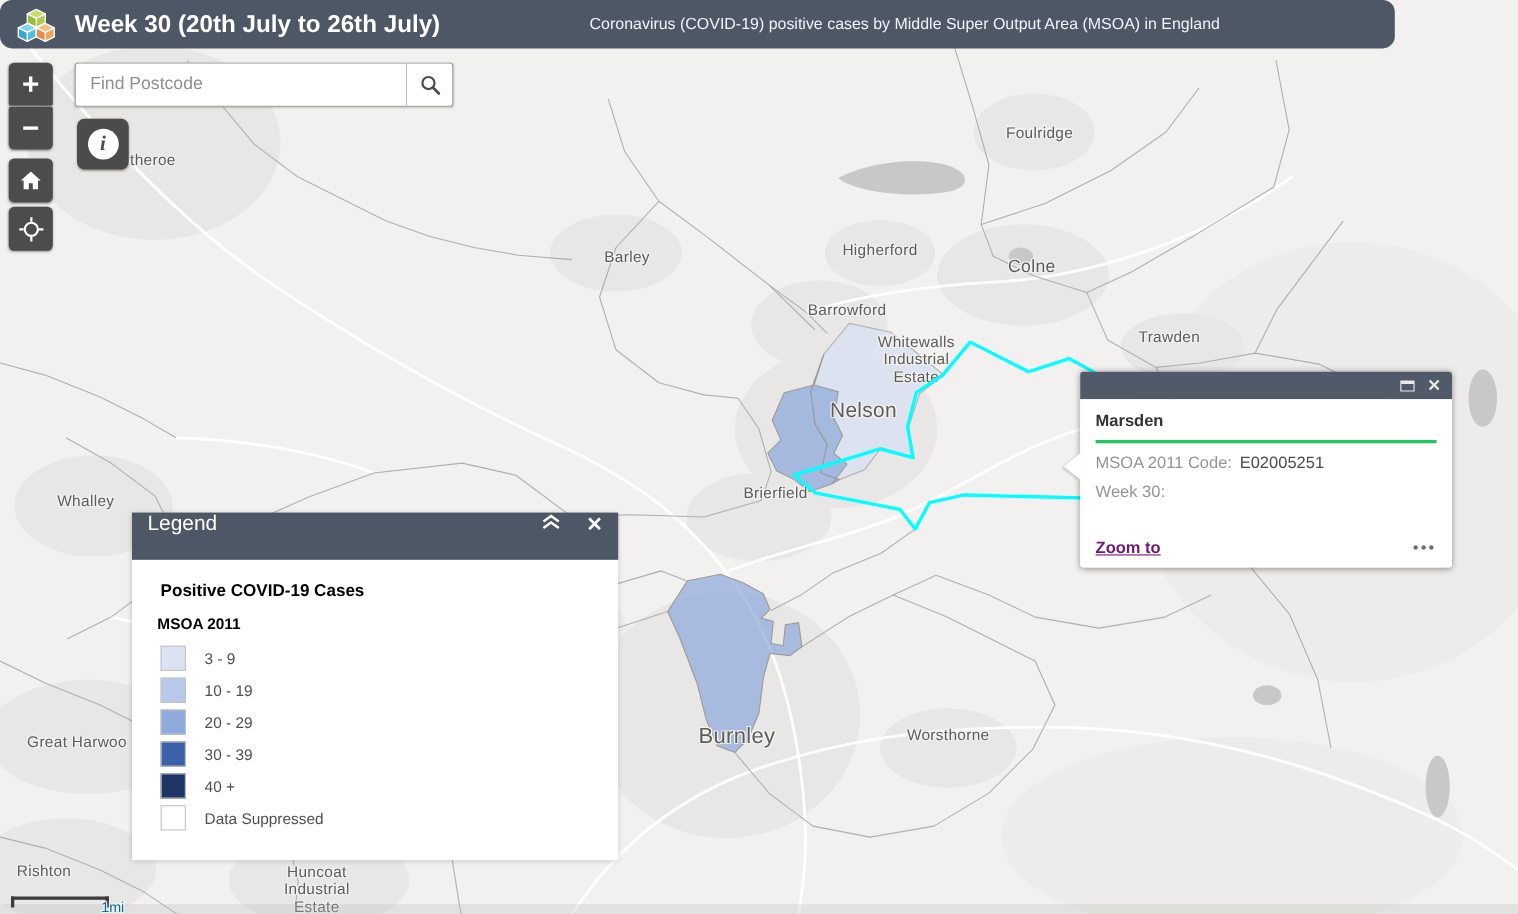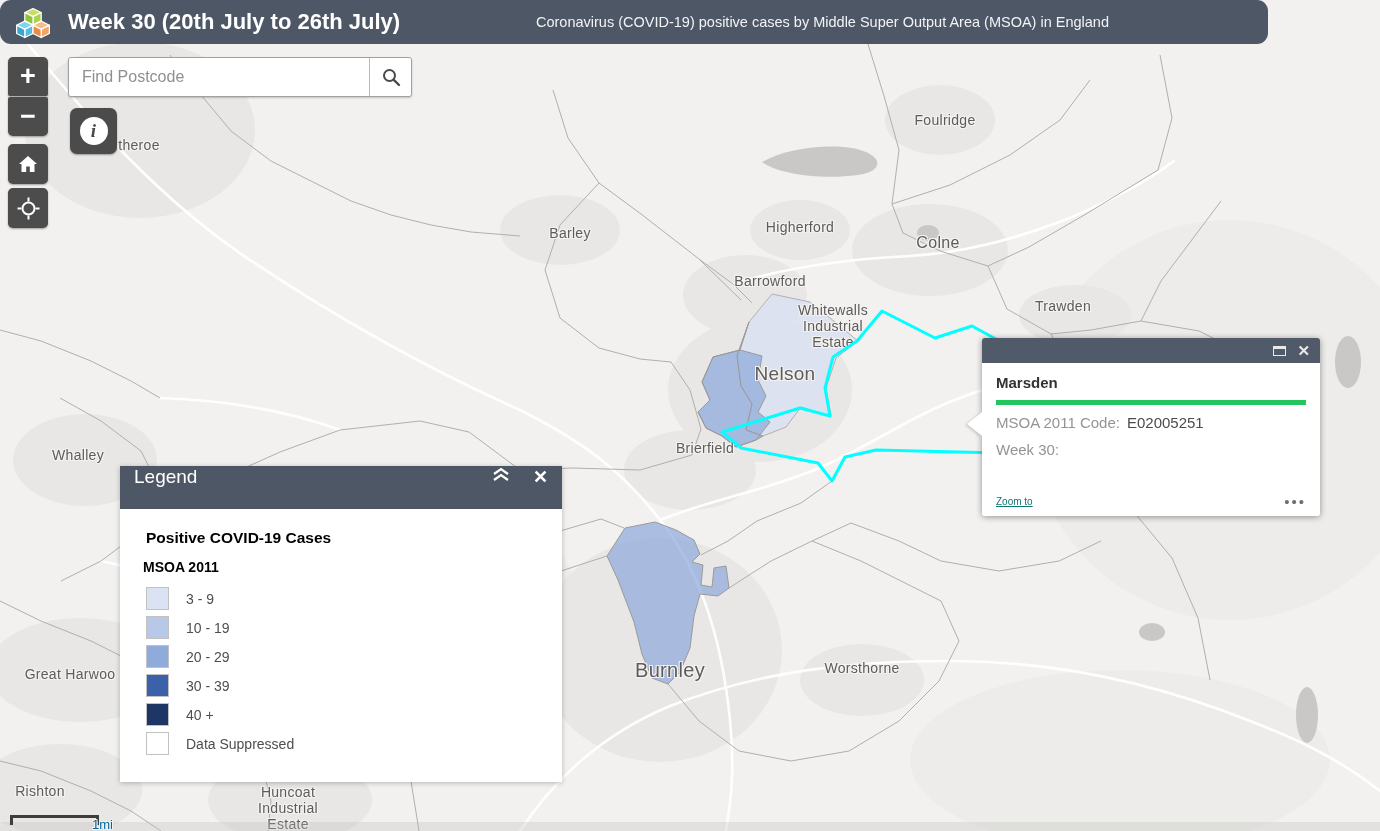--- a/index.html
+++ b/index.html
@@ -61,26 +61,26 @@
   .legend-row .swatch-label { font-size:14px; color:#4e4e4e; }
 
   
   #popup { position:absolute; left:982px; top:338px; width:338px; height:178px; z-index:5;
            border-radius:3px; box-shadow:0 1px 6px rgba(0,0,0,.4); }
   #popup .popup-header { height:25px; background:#505a68; border-radius:3px 3px 0 0; display:flex;
            align-items:center; justify-content:flex-end; padding:0 10px; }
   #popup .max-icon { width:13px; height:10px; border:1px solid #e9e9e9; border-top:3px solid #e9e9e9; margin-right:11px; cursor:pointer; }
   #popup .popup-close { color:#e9e9e9; font-size:15px; font-weight:bold; line-height:15px; cursor:pointer; }
   #popup .popup-body { position:relative; background:#fff; height:153px; padding:11px 14px; border-radius:0 0 3px 3px; }
-  #popup .popup-title { font-size:15px; font-weight:bold; color:#323232; padding-bottom:9px; border-bottom:5px solid #22c55e; }
+  #popup .popup-title { font-size:15px; font-weight:bold; color:#323232; padding-bottom:9px; border-bottom:3px solid #22c55e; }
   #popup .field-row { margin-top:9px; font-size:15px; line-height:18px; }
   #popup .field-label { color:#949492; }
   #popup .field-value { color:#4c4c4c; margin-left:7px; }
   #popup .popup-footer { position:absolute; left:14px; right:14px; bottom:9px; display:flex; align-items:center; }
-  #popup .zoomto { font-size:10px; color:#0f766e; text-decoration:underline; cursor:pointer; flex:1; }
+  #popup .zoomto { font-size:15px; color:#701a75; text-decoration:underline; cursor:pointer; flex:1;font-weight:bold; }
   #popup .more-dots { color:#6e6e6e; font-size:15px; letter-spacing:2px; cursor:pointer; line-height:10px; }
   #popup-pointer { position:absolute; left:-15px; top:74px; width:0; height:0; z-index:5;
            border-right:15px solid #ffffff; border-top:12px solid transparent; border-bottom:12px solid transparent;
            filter:drop-shadow(-2px 1px 1px rgba(0,0,0,.15)); }
 
   
   #scalebar { position:absolute; left:10px; top:815px; width:89px; height:10px; z-index:4;
               border:3px solid #3d3d3b; border-bottom:none; }
   #scalebar-label { position:absolute; left:92px; top:817px; z-index:4; font-size:13px; color:#0369a1;
               text-shadow:-1px -1px 0 #f4f3f1, 1px -1px 0 #f4f3f1, -1px 1px 0 #f4f3f1, 1px 1px 0 #f4f3f1; }

